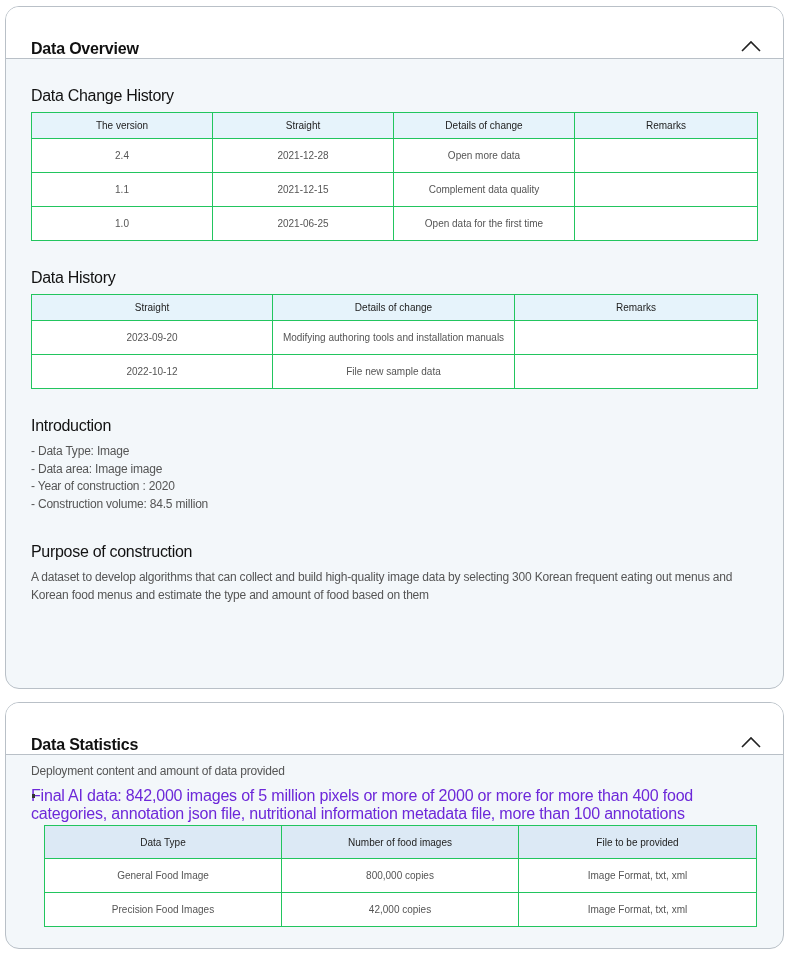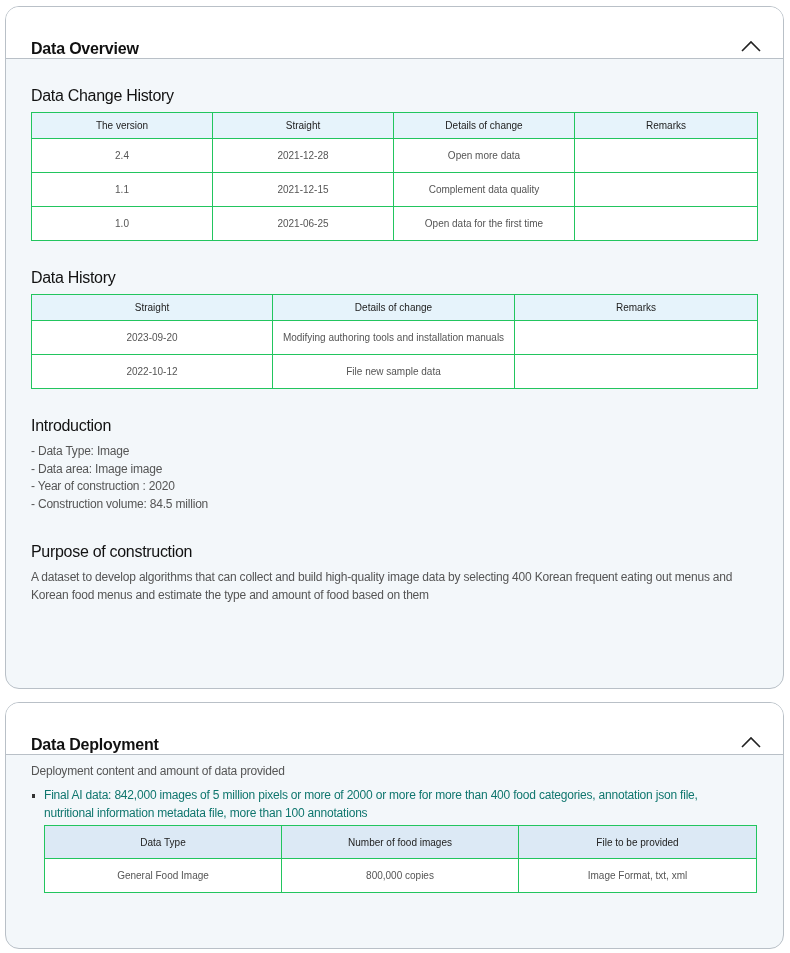--- a/index.html
+++ b/index.html
@@ -74,24 +74,25 @@
     .body-text {
       font-size: 12px;
       color: #555;
       line-height: 17.5px;
       letter-spacing: -0.2px;
     }
     .stats-table th { background: #dce9f5; height: 33px; }
     .stats-table td { height: 34px; }
     .bullet-line {
       display: flex;
-      font-size: 12px;
-      color: #0f766e;
+      font-size: 16px;
+      color: #6d28d9;
       line-height: 17.5px;
       letter-spacing: -0.2px;
+      flex-direction: column;
     }
     .bullet {
       width: 13px;
       flex: none;
       position: relative;
     }
     .bullet::before {
       content: "";
       position: absolute;
       left: 1px;
@@ -188,27 +189,27 @@
     <h3 class="section-title" style="height:26px;">Introduction</h3>
     <div class="body-text">
       <div>- Data Type: Image</div>
       <div>- Data area: Image image</div>
       <div>- Year of construction : 2020</div>
       <div>- Construction volume: 84.5 million</div>
     </div>
 
     <div style="height:30px;"></div>
     <h3 class="section-title" style="height:26px;">Purpose of construction</h3>
-    <div class="body-text" style="width:720px;">A dataset to develop algorithms that can collect and build high-quality image data by selecting 400 Korean frequent eating out menus and Korean food menus and estimate the type and amount of food based on them</div>
+    <div class="body-text" style="width:720px;">A dataset to develop algorithms that can collect and build high-quality image data by selecting 300 Korean frequent eating out menus and Korean food menus and estimate the type and amount of food based on them</div>
   </div>
 </div>
 
 <div class="panel" id="panel-stats">
   <div class="panel-header">
-    <span class="panel-title">Data Deployment</span>
+    <span class="panel-title">Data Statistics</span>
     <span class="chevron-btn">
       <svg width="20" height="12" viewBox="0 0 20 12">
         <polyline points="1,11 10,2 19,11" fill="none" stroke="#222" stroke-width="1.6"></polyline>
       </svg>
     </span>
   </div>
 
   <div class="panel-body">
     <div style="height:8px;"></div>
     <div class="body-text" style="height:24px;">Deployment content and amount of data provided</div>
@@ -229,16 +230,21 @@
           <th>Number of food images</th>
           <th>File to be provided</th>
         </tr>
       </thead>
       <tbody>
         <tr>
           <td>General Food Image</td>
           <td>800,000 copies</td>
           <td>Image Format, txt, xml</td>
         </tr>
+        <tr>
+          <td>Precision Food Images</td>
+          <td>42,000 copies</td>
+          <td>Image Format, txt, xml</td>
+        </tr>
       </tbody>
     </table>
   </div>
 </div>
 
 </body></html>

